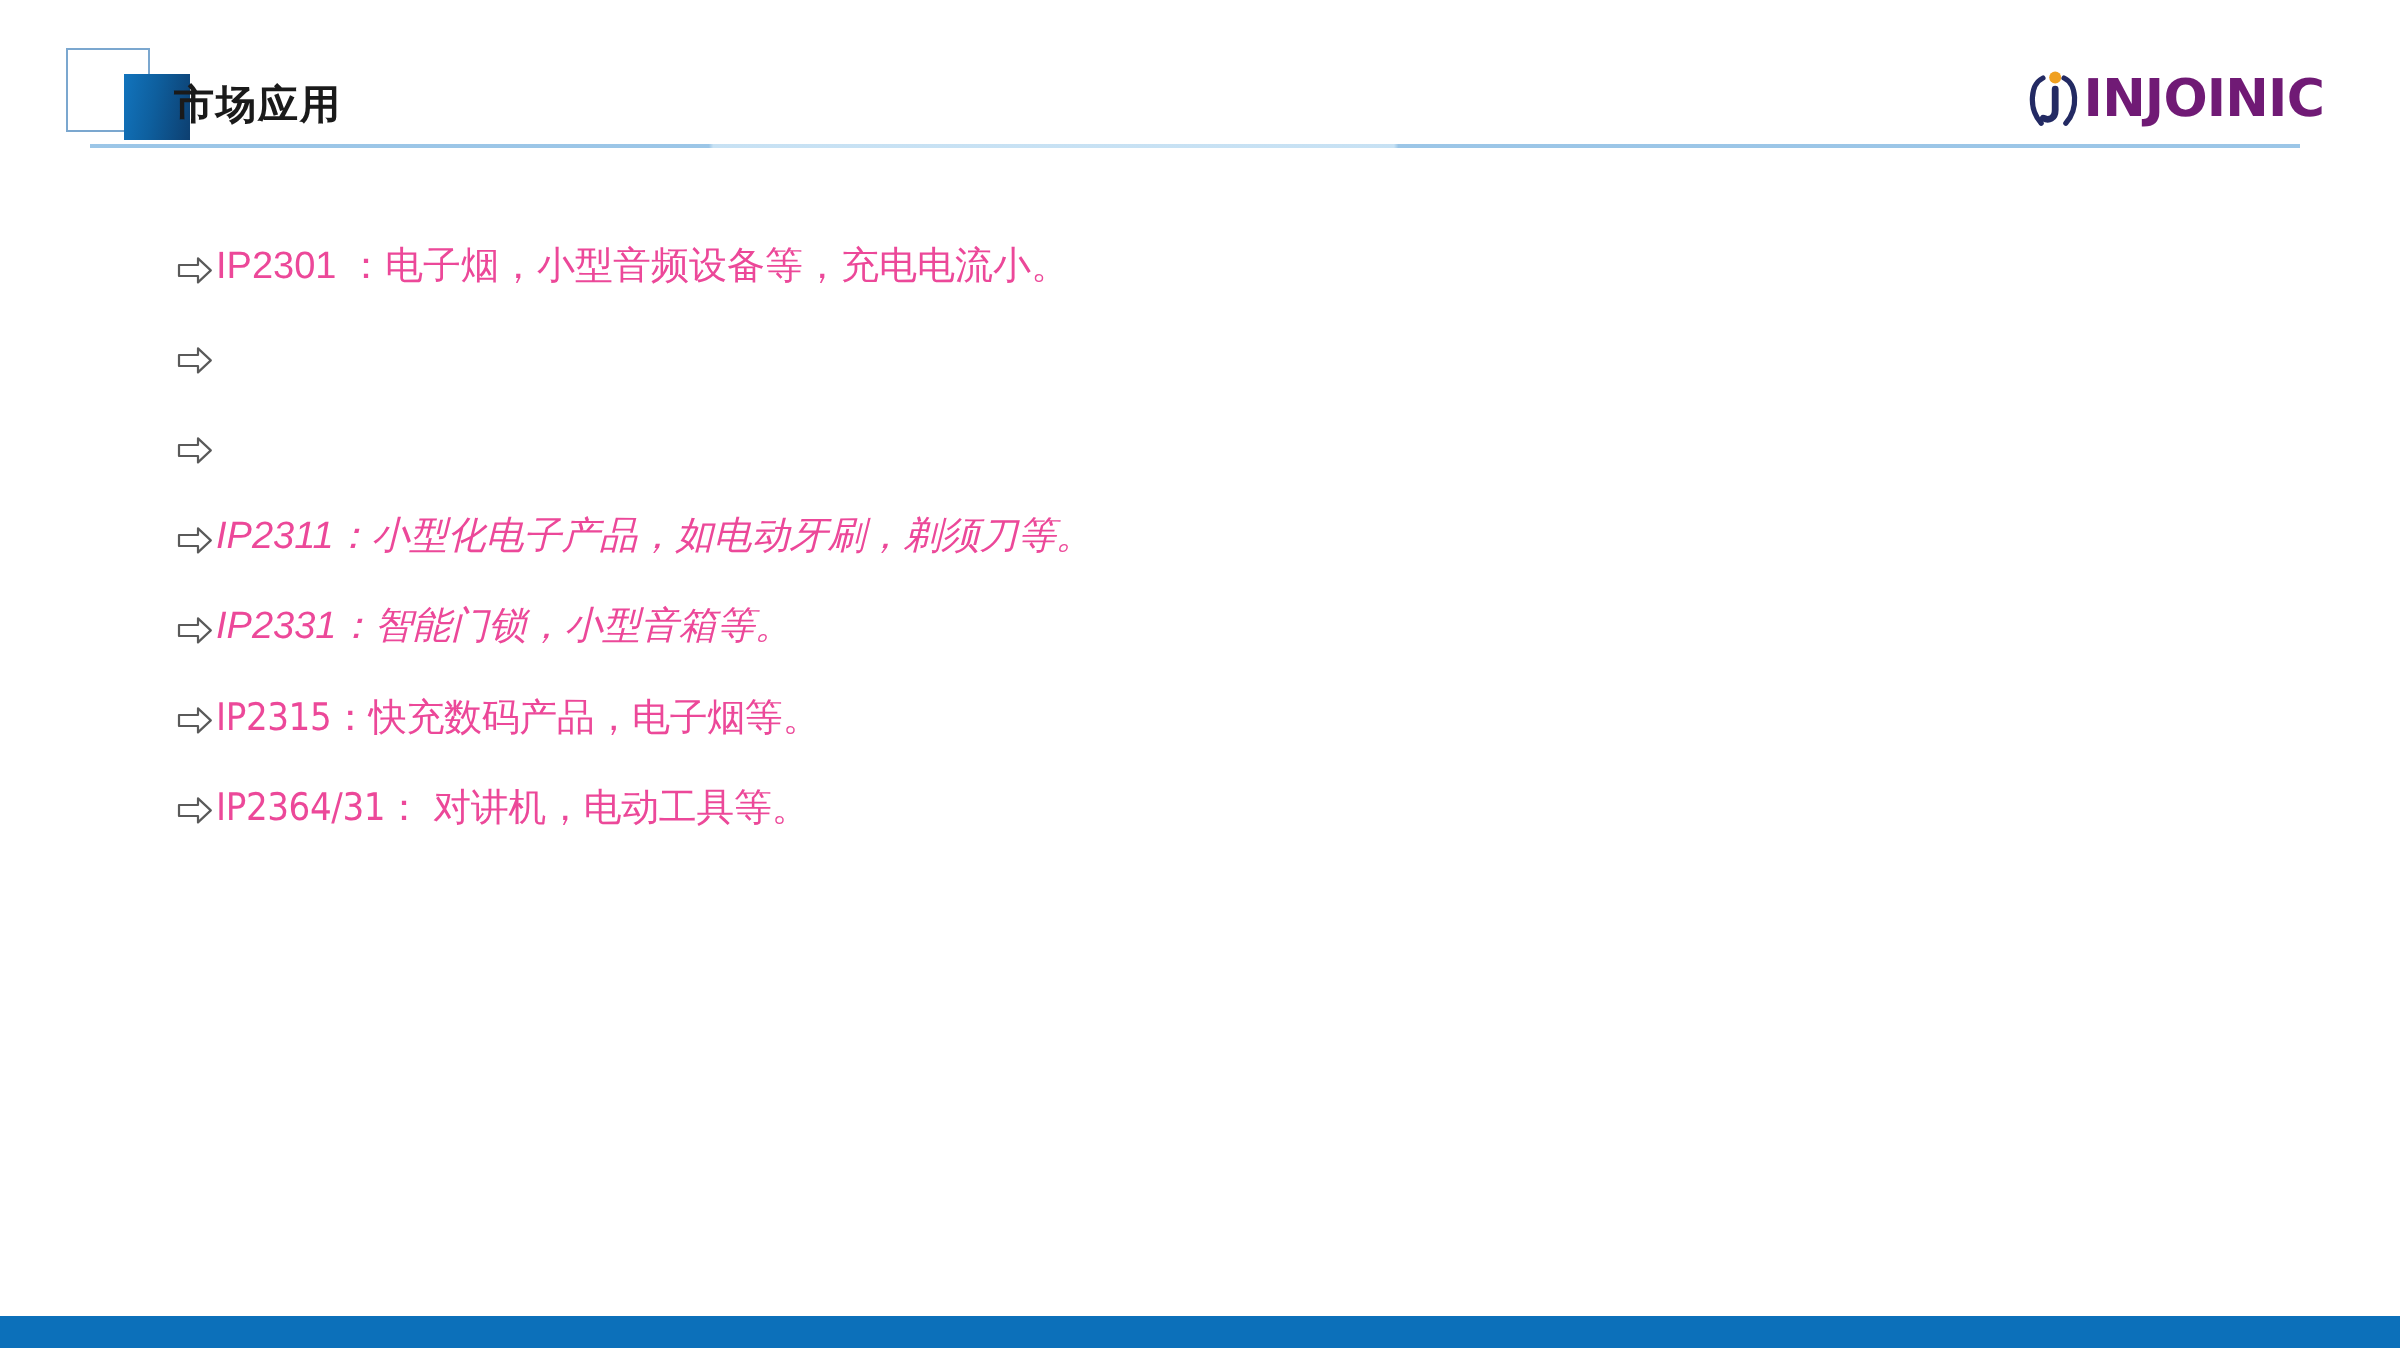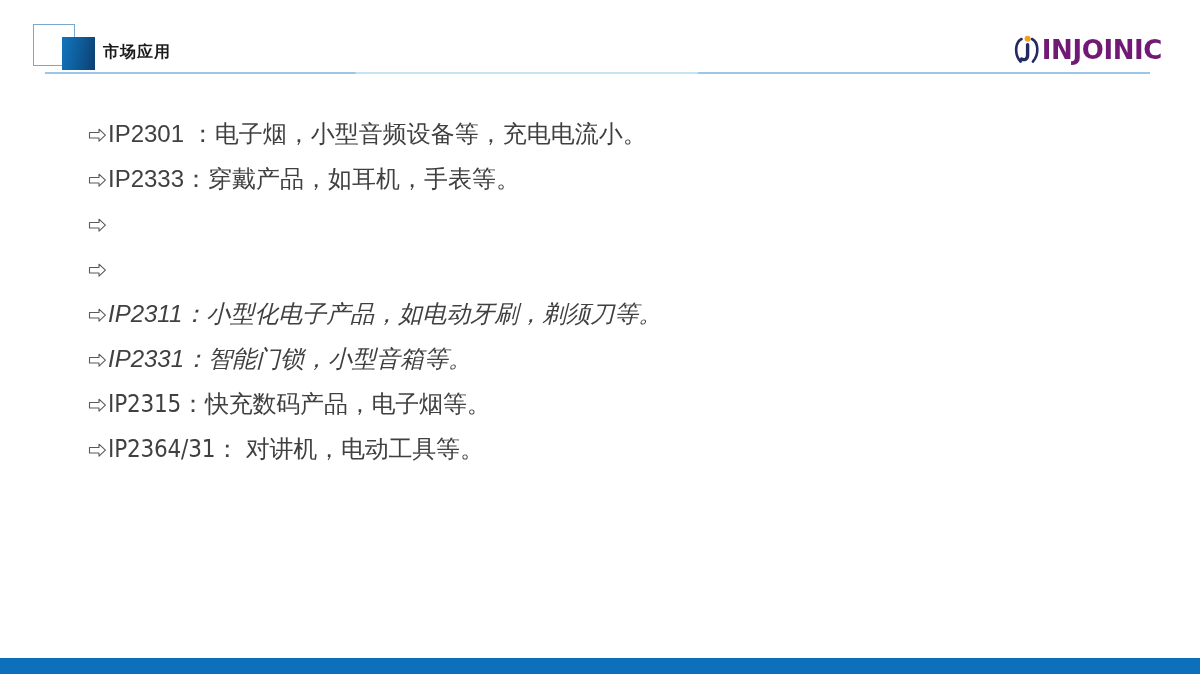--- a/index.html
+++ b/index.html
@@ -35,25 +35,25 @@
   .hdr-square-filled {
     position: absolute;
     left: 62px;
     top: 37px;
     width: 33px;
     height: 33px;
     background: linear-gradient(100deg, #1274bd 0%, #0e5f9e 45%, #0d3f70 100%);
   }
   .hdr-title {
     position: absolute;
-    left: 103px;
+    left: 87px;
     top: 36px;
     font-family: "DejaVu Serif", "Liberation Serif", serif;
     font-weight: bold;
-    font-size: 16px;
+    font-size: 20px;
     line-height: 32px;
     color: #1a1a1a;
     letter-spacing: 1px;
     white-space: nowrap;
   }
   .hdr-rule {
     position: absolute;
     left: 45px;
     top: 72px;
     width: 1105px;
@@ -104,23 +104,23 @@
     height: 45px;
   }
   .bullet-glyph {
     flex: 0 0 auto;
     width: 19px;
     height: 22px;
     margin-top: 4px;
     margin-right: 1px;
   }
   .bullet-text {
-    font-size: 24px;
+    font-size: 19px;
     line-height: 24px;
-    color: #404040;
+    color: #ec4899;
     white-space: nowrap;
   }
   
   .t-reg   { font-family: "Liberation Sans", "DejaVu Sans", sans-serif; }
   .t-ital  { font-family: "Liberation Sans", "DejaVu Sans", sans-serif; font-style: italic; }
   .t-cond  { font-family: "DejaVu Sans Condensed", "Liberation Sans", sans-serif; letter-spacing: -0.2px; }
 
   
   .footer-bar {
     position: absolute;
@@ -161,26 +161,20 @@
 
 <div class="bullet-list">
 
   <div class="bullet-row">
     <svg class="bullet-glyph" viewBox="0 0 19 22">
       <path d="M1.5 6.5 L11.0 6.5 L11.0 3.2 L17.4 9.2 L11.0 15.2 L11.0 12.0 L1.5 12.0 Z" fill="#ffffff" stroke="#5a5a5a" stroke-width="1.1" stroke-linejoin="round"></path>
     </svg>
     <span class="bullet-text t-reg">IP2301 ：电子烟，小型音频设备等，充电电流小。</span>
   </div>
 
-  <div class="bullet-row">
-    <svg class="bullet-glyph" viewBox="0 0 19 22">
-      <path d="M1.5 6.5 L11.0 6.5 L11.0 3.2 L17.4 9.2 L11.0 15.2 L11.0 12.0 L1.5 12.0 Z" fill="#ffffff" stroke="#5a5a5a" stroke-width="1.1" stroke-linejoin="round"></path>
-    </svg>
-    <span class="bullet-text t-reg">IP2333：穿戴产品，如耳机，手表等。</span>
-  </div>
 
   <div class="bullet-row">
     <svg class="bullet-glyph" viewBox="0 0 19 22">
       <path d="M1.5 6.5 L11.0 6.5 L11.0 3.2 L17.4 9.2 L11.0 15.2 L11.0 12.0 L1.5 12.0 Z" fill="#ffffff" stroke="#5a5a5a" stroke-width="1.1" stroke-linejoin="round"></path>
     </svg>
   </div>
 
   <div class="bullet-row">
     <svg class="bullet-glyph" viewBox="0 0 19 22">
       <path d="M1.5 6.5 L11.0 6.5 L11.0 3.2 L17.4 9.2 L11.0 15.2 L11.0 12.0 L1.5 12.0 Z" fill="#ffffff" stroke="#5a5a5a" stroke-width="1.1" stroke-linejoin="round"></path>

